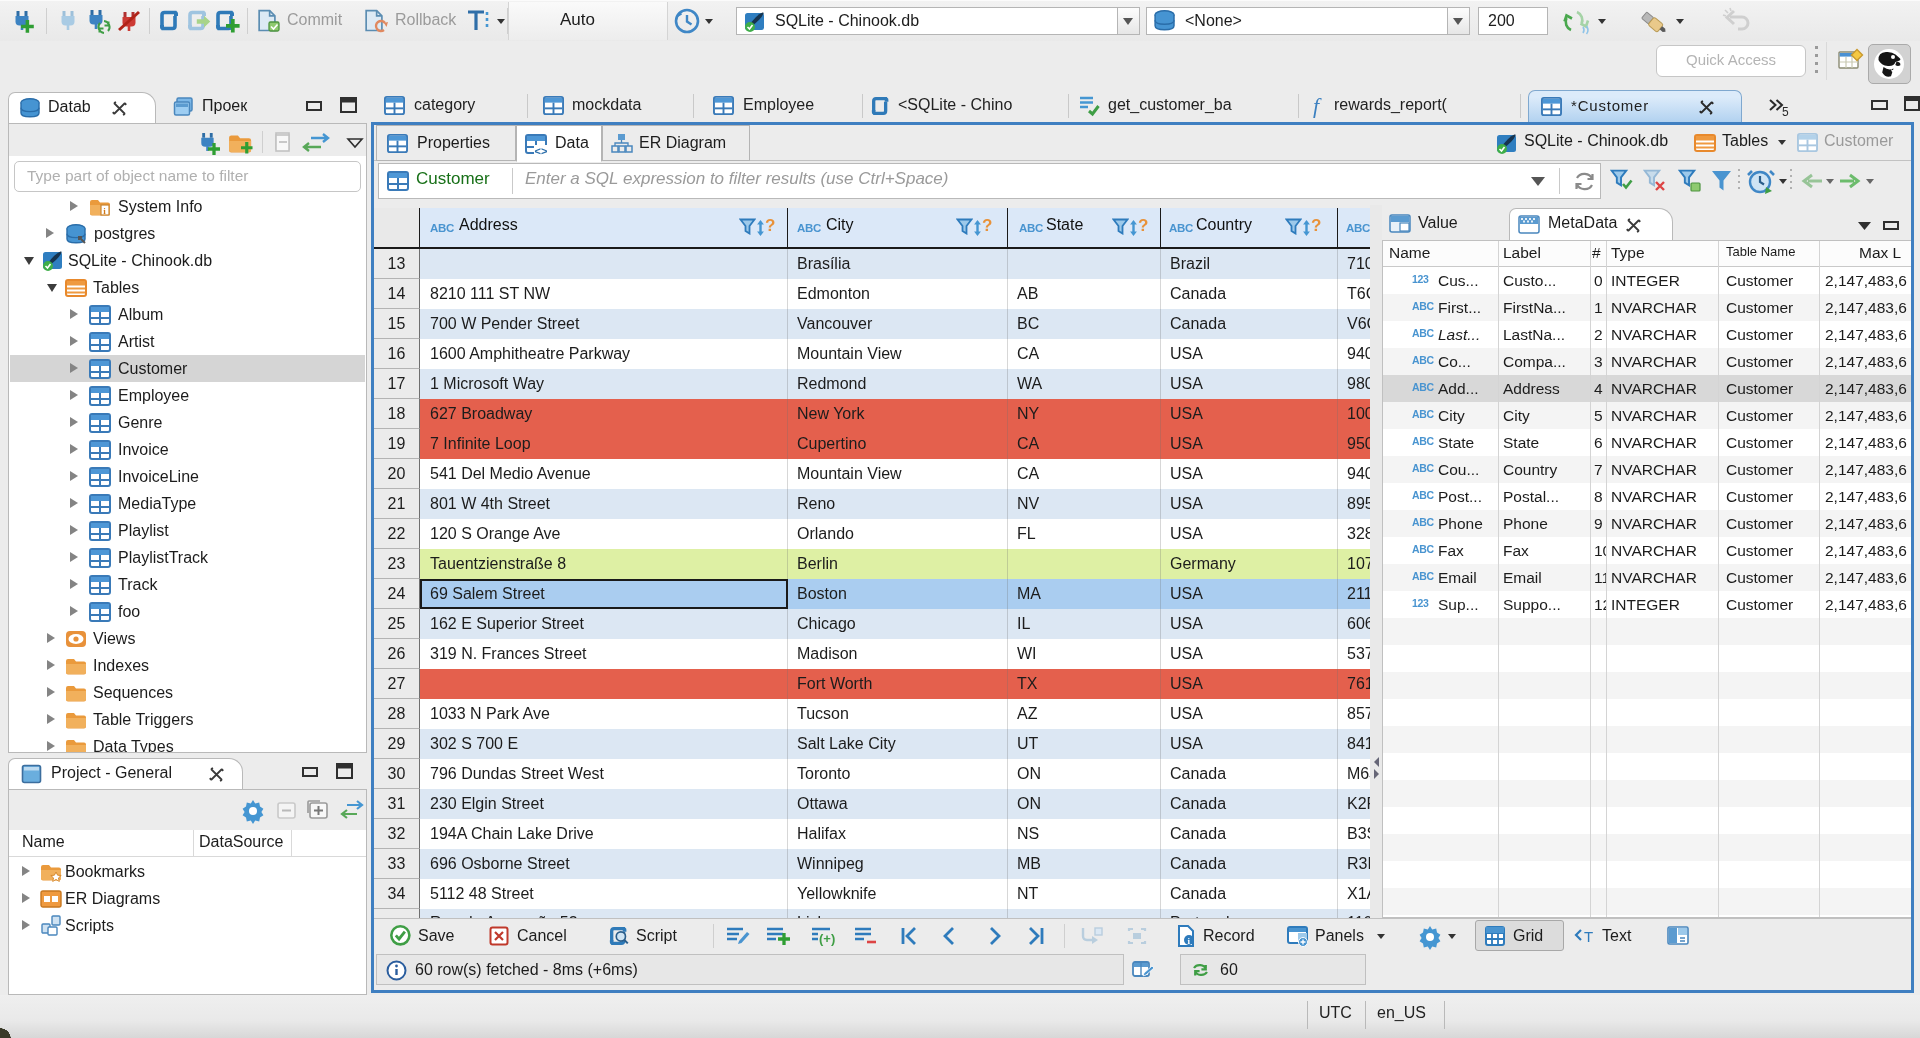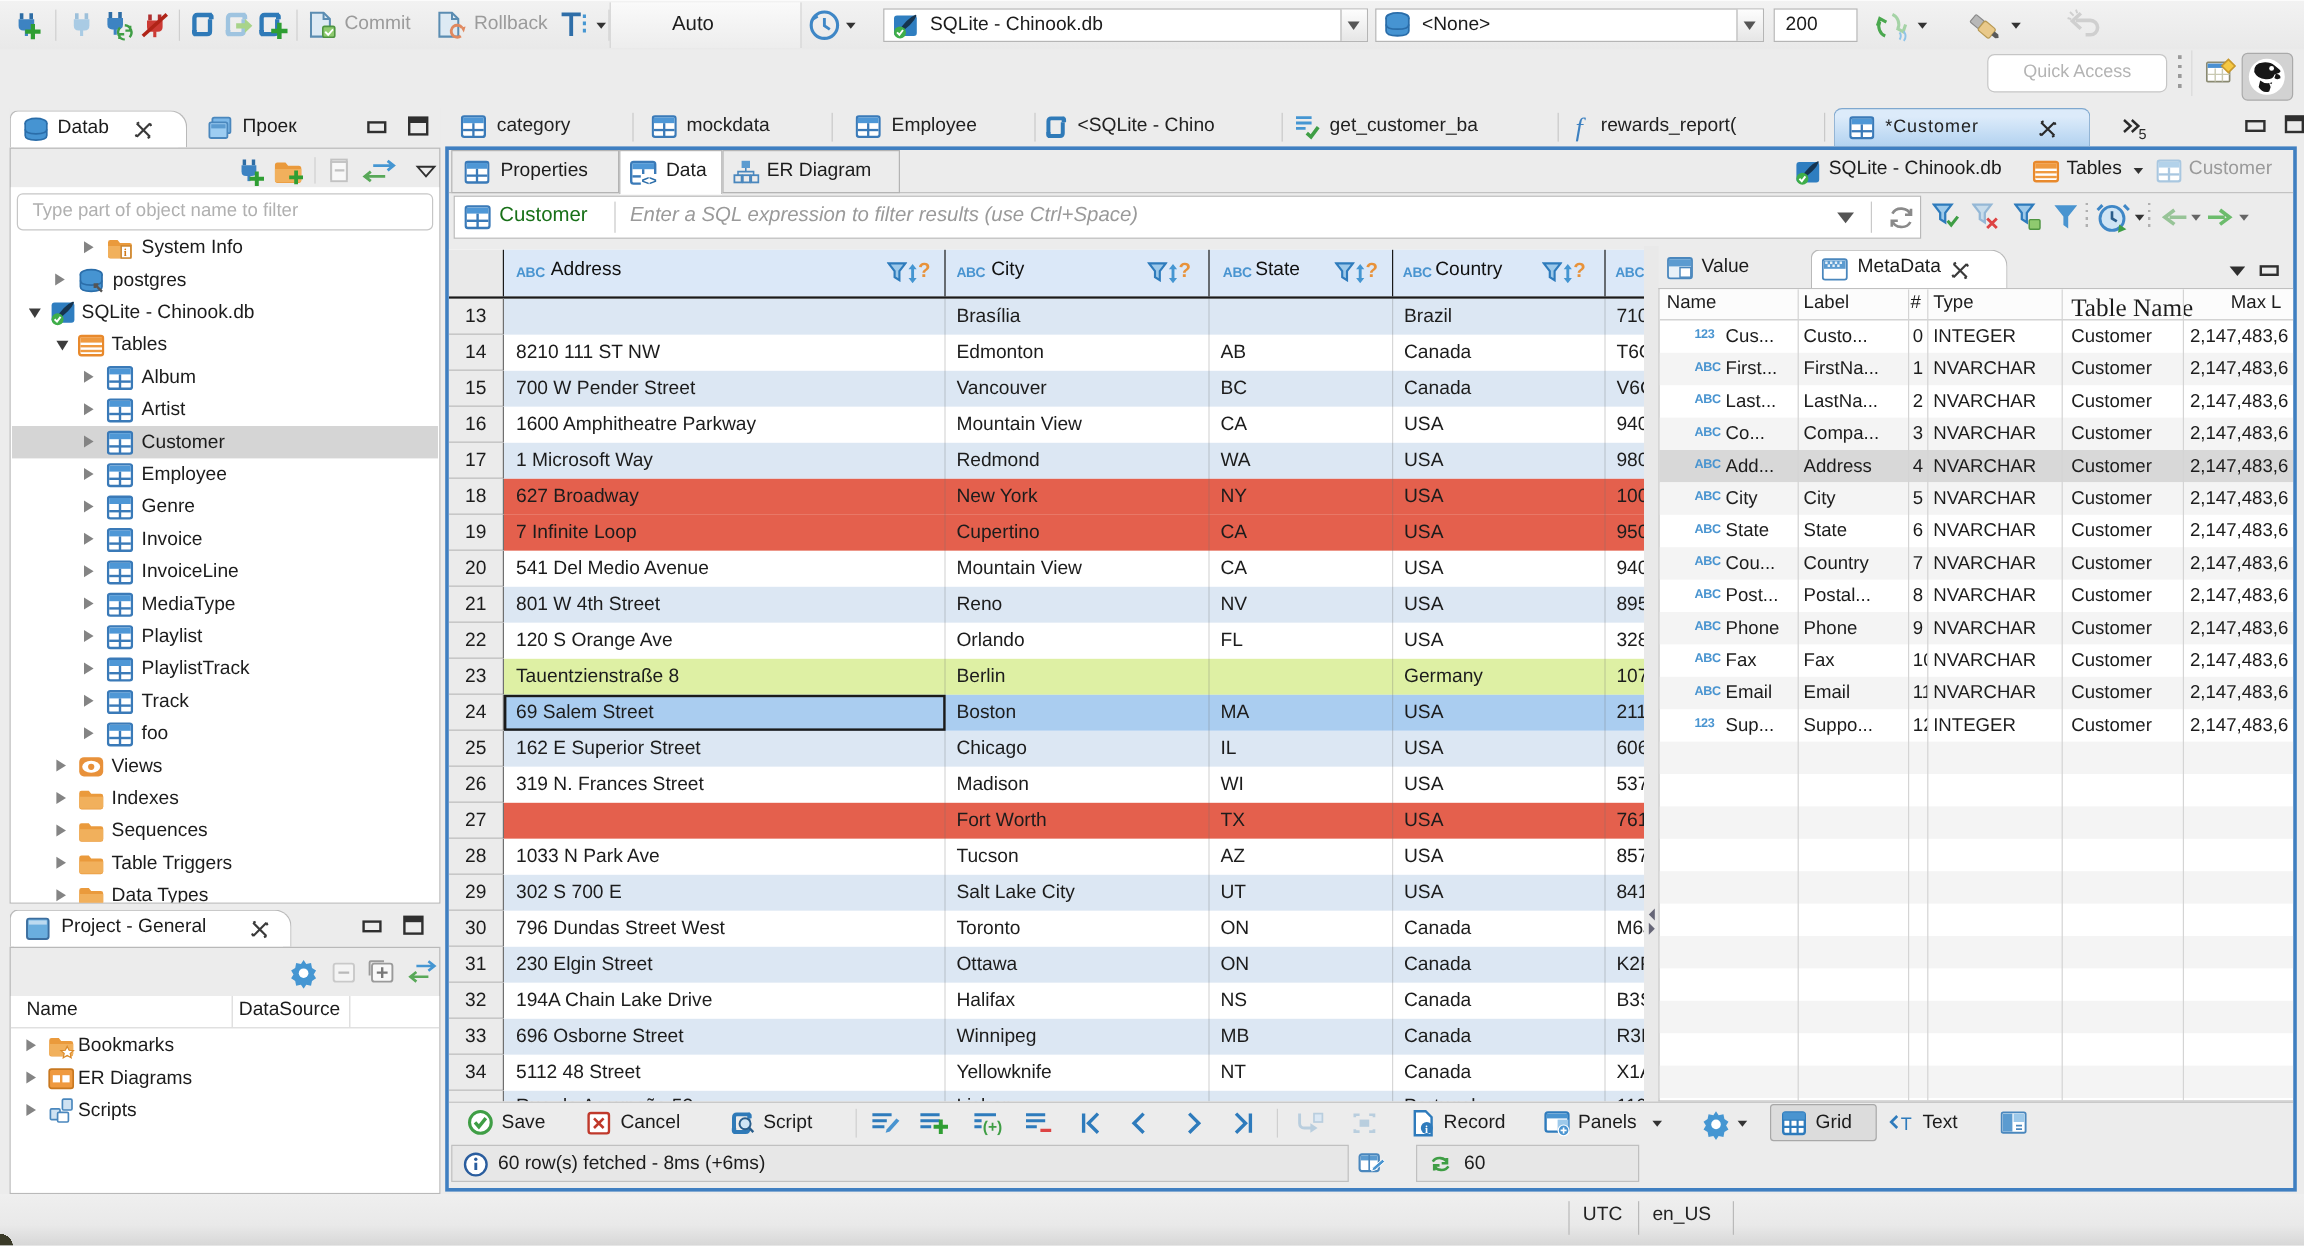--- a/index.html
+++ b/index.html
@@ -982,21 +982,21 @@
 <svg class="ico" style="left:500px;top:10px" width="20" height="14" viewBox="0 0 20 14">
             <rect x="2" y="4" width="14" height="7" fill="none" stroke="#2f2f2f" stroke-width="2"></rect>
           </svg>
 </div>
 <div class="abs" style="left:0;top:32px;width:529px;height:678px;background:#fff;border:1px solid #c0c0c0;border-right:none;box-sizing:border-box;overflow:hidden;">
 <div class="abs" style="left:0;top:0;width:529px;height:26px;background:#fcfcfc;border-bottom:1px solid #c9c9c9;box-sizing:border-box;"></div>
 <div class="abs" style="left:6px;top:3px;font-size:15.5px;">Name</div>
 <div class="abs" style="left:120px;top:3px;font-size:15.5px;">Label</div>
 <div class="abs" style="left:209px;top:3px;font-size:15.5px;">#</div>
 <div class="abs" style="left:228px;top:3px;font-size:15.5px;">Type</div>
-<div class="abs" style="left:343px;top:3px;font-size:21px;font-family:Liberation Serif, serif;">Table Name</div>
+<div class="abs" style="left:343px;top:3px;font-size:13px;">Table Name</div>
 <div class="abs" style="left:476px;top:3px;font-size:15.5px;">Max L</div>
 <div class="abs" style="left:0;top:53px;width:529px;height:27px;background:#f4f4f4;"></div>
 <div class="abs" style="left:0;top:107px;width:529px;height:27px;background:#f4f4f4;"></div>
 <div class="abs" style="left:0;top:134px;width:529px;height:27px;background:#d8d8d8;"></div>
 <div class="abs" style="left:0;top:161px;width:529px;height:27px;background:#f4f4f4;"></div>
 <div class="abs" style="left:0;top:215px;width:529px;height:27px;background:#f4f4f4;"></div>
 <div class="abs" style="left:0;top:269px;width:529px;height:27px;background:#f4f4f4;"></div>
 <div class="abs" style="left:0;top:323px;width:529px;height:27px;background:#f4f4f4;"></div>
 <div class="abs" style="left:0;top:377px;width:529px;height:27px;background:#f4f4f4;"></div>
 <div class="abs" style="left:0;top:431px;width:529px;height:27px;background:#f4f4f4;"></div>
@@ -1017,21 +1017,21 @@
 <div class="mcell" style="left:343px;top:26px;width:92px;">Customer</div>
 <div class="mcell" style="left:442px;top:26px;width:86px;">2,147,483,6</div>
 <div class="abs" style="left:29px;top:59px;font-size:10.5px;font-weight:bold;color:#4994d0;letter-spacing:-0.3px;">ABC</div>
 <div class="mcell" style="left:55px;top:53px;width:60px;">First...</div>
 <div class="mcell" style="left:120px;top:53px;width:86px;">FirstNa...</div>
 <div class="mcell" style="left:211px;top:53px;width:12px;">1</div>
 <div class="mcell" style="left:228px;top:53px;width:106px;">NVARCHAR</div>
 <div class="mcell" style="left:343px;top:53px;width:92px;">Customer</div>
 <div class="mcell" style="left:442px;top:53px;width:86px;">2,147,483,6</div>
 <div class="abs" style="left:29px;top:86px;font-size:10.5px;font-weight:bold;color:#4994d0;letter-spacing:-0.3px;">ABC</div>
-<div class="mcell" style="left:55px;top:80px;width:60px;">Last...</div>
+<div class="mcell" style="left:55px;top:80px;width:60px;font-style:italic;">Last...</div>
 <div class="mcell" style="left:120px;top:80px;width:86px;">LastNa...</div>
 <div class="mcell" style="left:211px;top:80px;width:12px;">2</div>
 <div class="mcell" style="left:228px;top:80px;width:106px;">NVARCHAR</div>
 <div class="mcell" style="left:343px;top:80px;width:92px;">Customer</div>
 <div class="mcell" style="left:442px;top:80px;width:86px;">2,147,483,6</div>
 <div class="abs" style="left:29px;top:113px;font-size:10.5px;font-weight:bold;color:#4994d0;letter-spacing:-0.3px;">ABC</div>
 <div class="mcell" style="left:55px;top:107px;width:60px;">Co...</div>
 <div class="mcell" style="left:120px;top:107px;width:86px;">Compa...</div>
 <div class="mcell" style="left:211px;top:107px;width:12px;">3</div>
 <div class="mcell" style="left:228px;top:107px;width:106px;">NVARCHAR</div>

